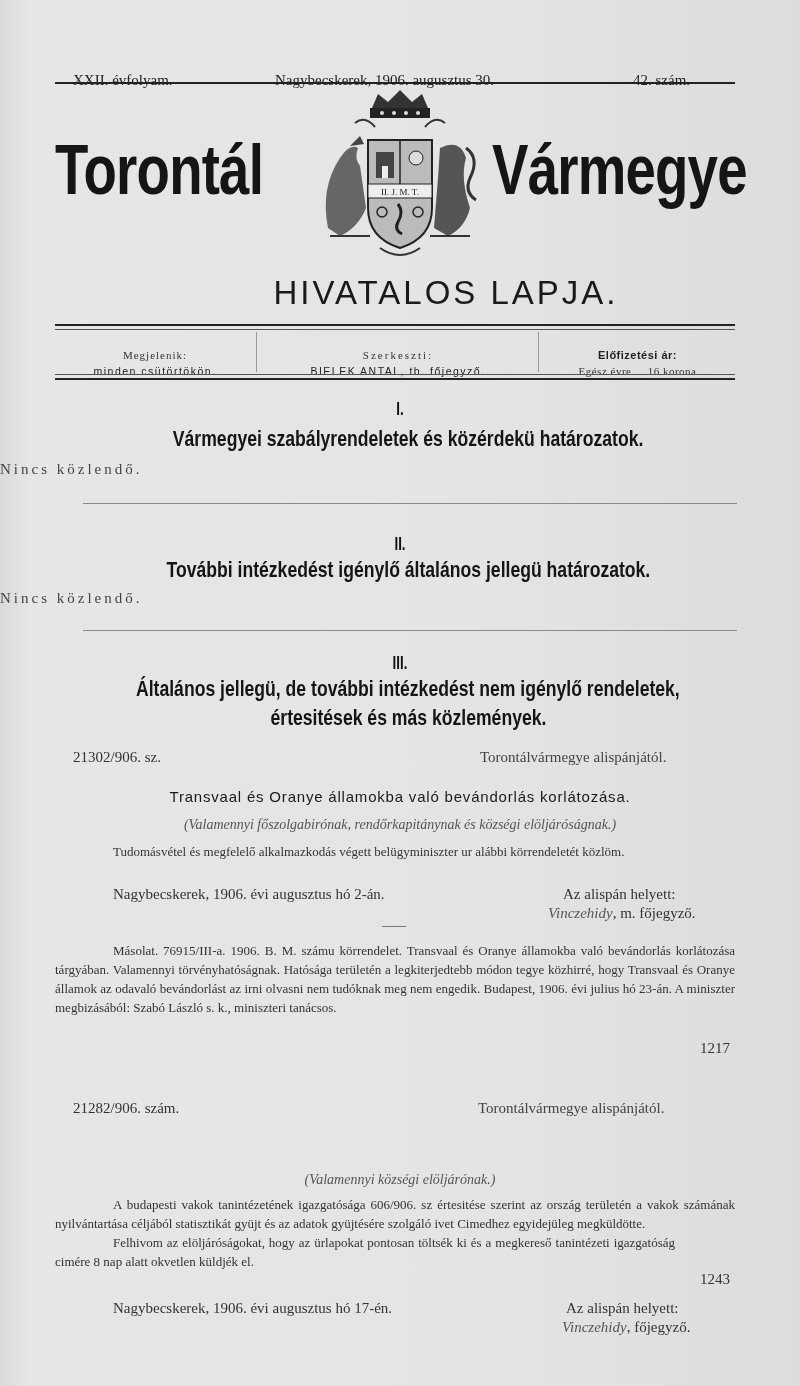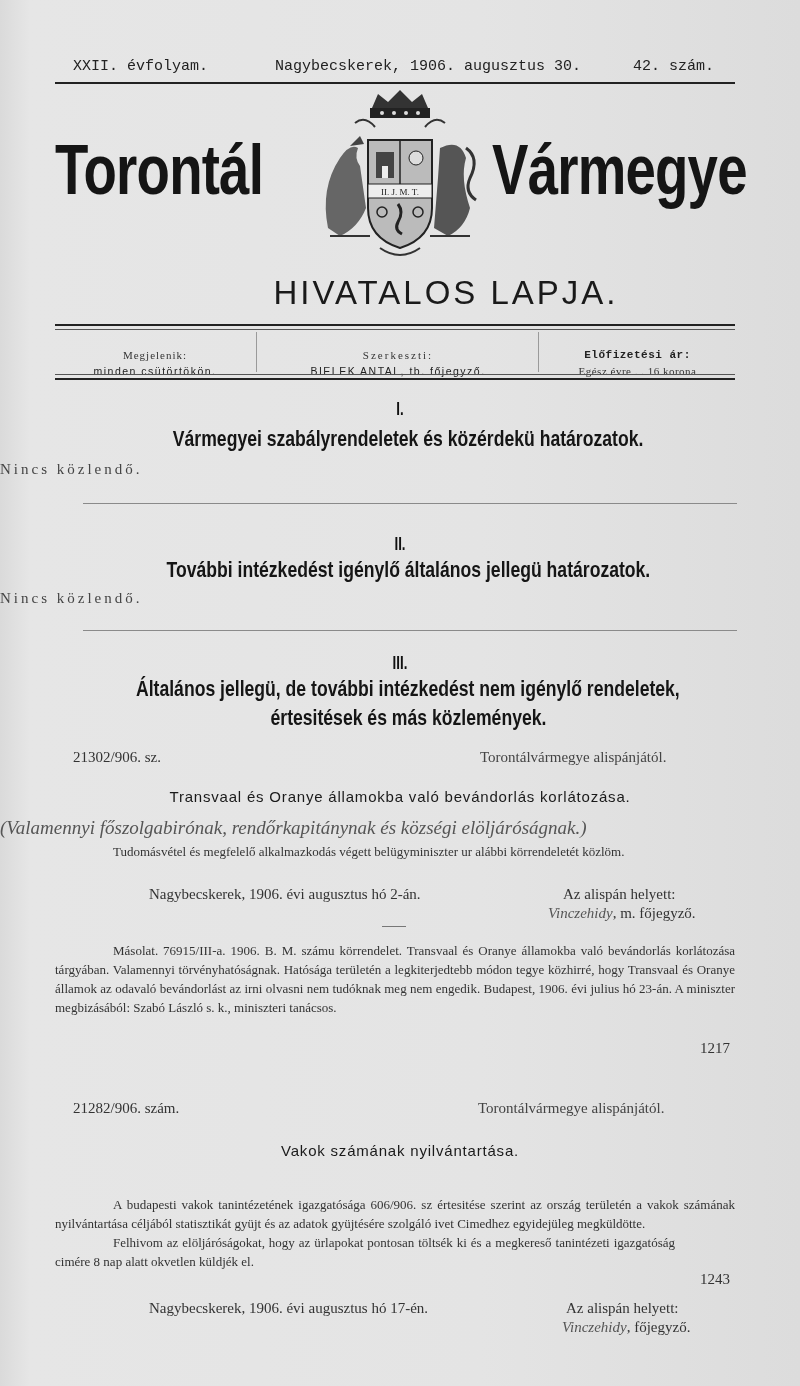--- a/index.html
+++ b/index.html
@@ -9,21 +9,21 @@
     color:#1a1a1a;
     font-family:"Liberation Serif","DejaVu Serif",serif;
     position:relative;
   }
   .page { position:absolute; left:0; top:0; width:800px; height:1386px;
     background:linear-gradient(90deg,#dadada 0px,#e6e6e6 30px,#e4e4e4 60%,#dcdcdc 100%); }
   .abs { position:absolute; }
 
   
   .topline { left:73px; top:58px; width:660px; height:22px; font-size:15px; font-family:"Liberation Serif",serif; color:#222; }
-  .topline span { position:absolute; top:0; white-space:nowrap;font-family:Liberation Mono, monospace; }
+  .topline span { position:absolute; top:14px; white-space:nowrap; }
   .rule-thick { left:55px; width:680px; height:2px; background:#222; }
   .rule-thin { left:55px; width:680px; height:1px; background:#555; }
 
   .title-word { top:135px; font-family:"Liberation Sans","DejaVu Sans",sans-serif; font-weight:bold;
     font-size:70px; letter-spacing:-1px; color:#151515; transform:scaleX(0.78); transform-origin:left top; white-space:nowrap; line-height:1; }
   .subtitle { left:8px; width:800px; top:274px; text-align:center; font-family:"Liberation Sans",sans-serif;
     font-size:33px; letter-spacing:3px; color:#1a1a1a;padding-left:38px; }
 
   .crest { left:310px; top:88px; width:180px; height:180px; }
 
@@ -34,25 +34,25 @@
 
   .sec-num { left:0; width:800px; text-align:center; font-family:"Liberation Sans",sans-serif; font-weight:bold; font-size:19px; color:#111; transform:scaleX(0.7); }
   .sec-head { left:8px; width:800px; text-align:center; font-family:"Liberation Sans",sans-serif; font-weight:bold; font-size:22px; color:#151515; letter-spacing:0px; }
   .sec-head .inner { display:inline-block; transform:scaleX(0.8); transform-origin:center; white-space:nowrap; }
   .nincs { left:0; width:800px; text-align:left; font-size:15px; letter-spacing:3px; color:#444; }
   .hr { left:83px; width:654px; height:1px; background:#8a8a8a; }
 
   .ref-left { font-size:15px; color:#333; white-space:nowrap; }
   .ref-right { font-size:15px; color:#444; white-space:nowrap; }
   .article-title { left:0; width:800px; text-align:center; font-family:"Liberation Sans",sans-serif; font-size:15px; letter-spacing:0.8px; color:#1a1a1a; }
-  .addressee { left:0; width:800px; font-style:italic; font-size:19px; color:#555; }
+  .addressee { left:0; width:800px; text-align:center; font-style:italic; font-size:14px; color:#555; }
   .para { left:55px; width:680px; font-size:13px; line-height:19px; color:#333; text-align:justify; }
   .para p { margin:0; }
   .para .indent { text-indent:58px; }
-  .sig-date { font-size:15px; color:#333; white-space:nowrap;margin-left:36px; }
+  .sig-date { font-size:15px; color:#333; white-space:nowrap; }
   .sig-right { font-size:15px; color:#333; white-space:nowrap; text-align:left; }
   .sig-right i { color:#555; }
   .short-rule { left:382px; width:24px; height:1px; background:#777; }
   .num-right { font-size:15px; color:#333; }
 </style>
 </head>
 <body>
 
 <div class="page">
 
@@ -113,21 +113,21 @@
     <div class="l1">Megjelenik:</div>
     <div class="l2" style="color:#222">minden csütörtökön.</div>
   </div>
   <div class="abs vdiv" style="left:256px"></div>
   <div class="abs info-col" style="left:258px;width:280px">
     <div class="l1" style="letter-spacing:2px">Szerkeszti:</div>
     <div class="l2" style="color:#222">BIELEK ANTAL, tb. főjegyző.</div>
   </div>
   <div class="abs vdiv" style="left:538px"></div>
   <div class="abs info-col" style="left:540px;width:195px">
-    <div class="l1" style="font-family:Liberation Mono, monospace;font-weight:bold;color:#222;letter-spacing:0.5px">Előfizetési ár:</div>
+    <div class="l1" style="font-family:Liberation Sans, sans-serif;font-weight:bold;color:#222;letter-spacing:0.5px">Előfizetési ár:</div>
     <div class="l1" style="letter-spacing:0.5px">Egész évre . . 16 korona</div>
   </div>
 
   <div class="abs rule-thin" style="top:374px"></div>
   <div class="abs rule-thick" style="top:378px"></div>
 
   <div class="abs sec-num" style="top:398px">I.</div>
   <div class="abs sec-head" style="top:426px">
     <span class="inner">Vármegyei szabályrendeletek és közérdekü határozatok.</span>
   </div>
@@ -160,21 +160,21 @@
   <div class="abs sig-right" style="left:563px;top:886px">Az alispán helyett:</div>
   <div class="abs sig-right" style="left:548px;top:905px"><i>Vinczehidy</i><span>, m. főjegyző.</span></div>
   <div class="abs short-rule" style="top:926px"></div>
   <div class="abs para" style="top:941px">
     <p class="indent">Másolat. 76915/III-a. 1906. B. M. számu körrendelet. Transvaal és Oranye államokba való bevándorlás korlátozása tárgyában. Valamennyi törvényhatóságnak. Hatósága területén a legkiterjedtebb módon tegye közhirré, hogy Transvaal és Oranye államok az odavaló bevándorlást az irni olvasni nem tudóknak meg nem engedik. Budapest, 1906. évi julius hó 23-án. A miniszter megbizásából: Szabó László s. k., miniszteri tanácsos.</p>
   </div>
   <div class="abs num-right" style="left:700px;top:1040px">1217</div>
 
   <div class="abs ref-left" style="left:73px;top:1100px">21282/906. szám.</div>
   <div class="abs ref-right" style="left:478px;top:1100px">Torontálvármegye alispánjától.</div>
-  <div class="abs article-title" style="top:1142px">Vakok számának nyilvántartása.</div>
+  <div class="abs addressee" style="top:1172px">(Valamennyi községi elöljárónak.)</div>
   <div class="abs para" style="top:1195px">
     <p class="indent">A budapesti vakok tanintézetének igazgatósága 606/906. sz értesitése szerint az ország területén a vakok számának nyilvántartása céljából statisztikát gyüjt és az adatok gyüjtésére szolgáló ivet Cimedhez egyidejüleg megküldötte.</p>
     <p class="indent" style="padding-right:60px">Felhivom az elöljáróságokat, hogy az ürlapokat pontosan töltsék ki és a megkereső tanintézeti igazgatóság cimére 8 nap alatt okvetlen küldjék el.</p>
   </div>
   <div class="abs num-right" style="left:700px;top:1271px">1243</div>
   <div class="abs sig-date" style="left:113px;top:1300px">Nagybecskerek, 1906. évi augusztus hó 17-én.</div>
   <div class="abs sig-right" style="left:566px;top:1300px">Az alispán helyett:</div>
   <div class="abs sig-right" style="left:562px;top:1319px"><i>Vinczehidy</i><span>, főjegyző.</span></div>
 
 </div>

